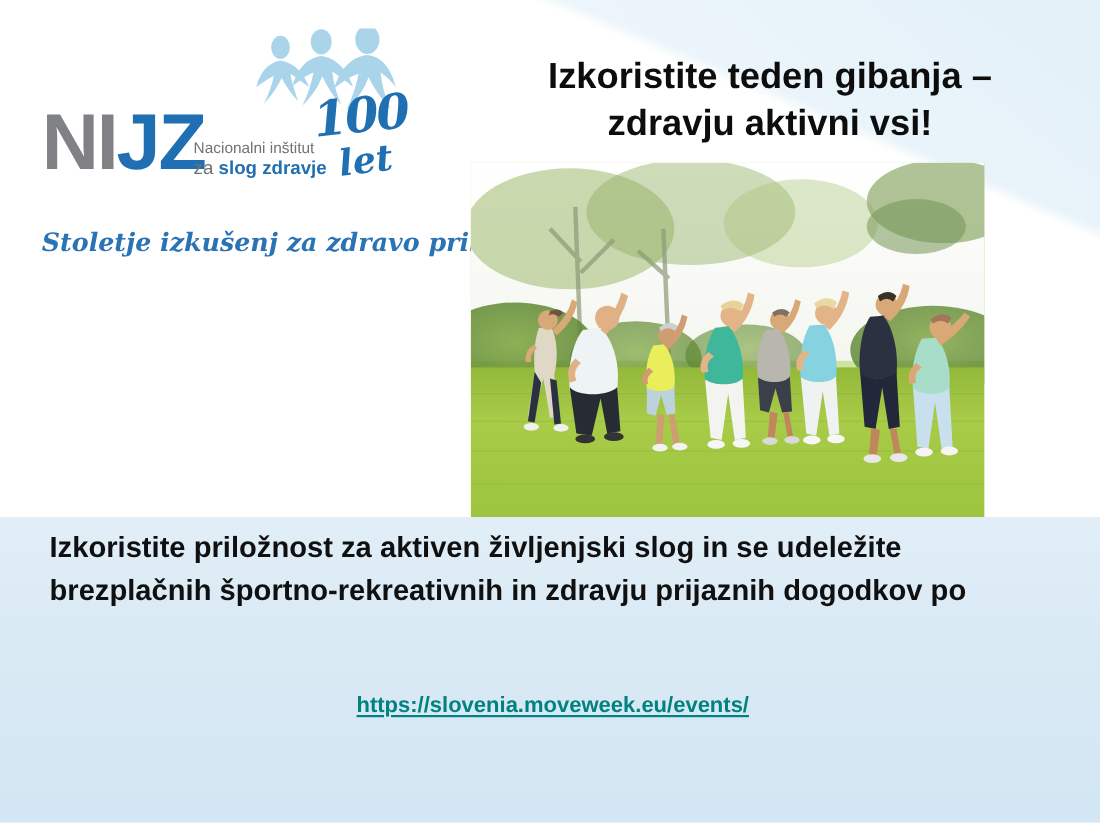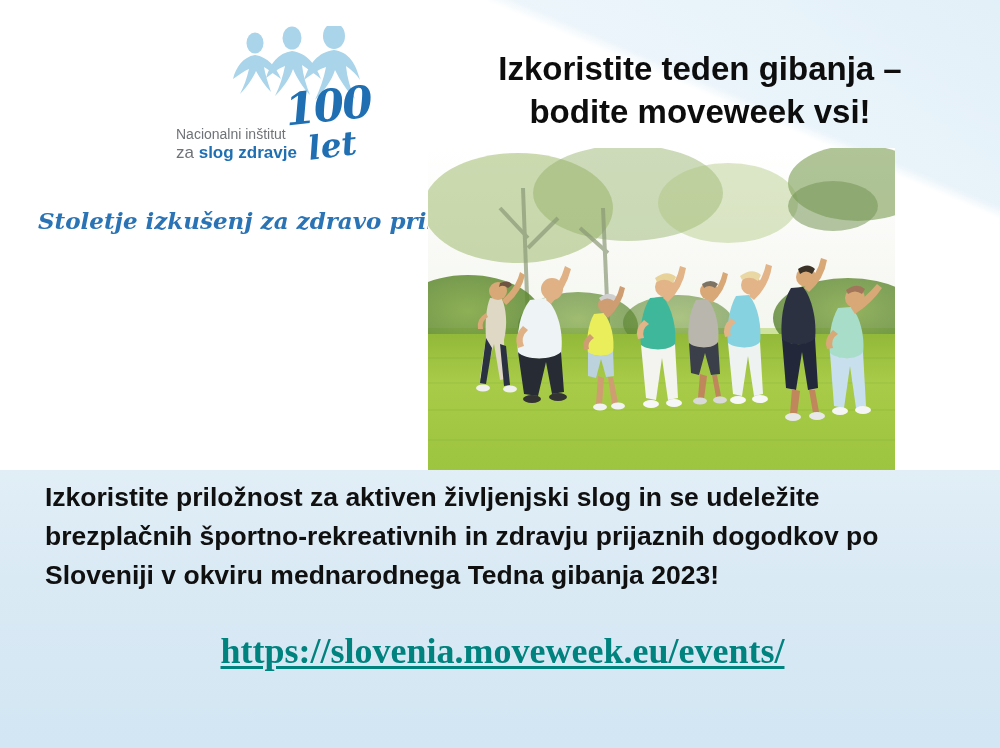--- a/index.html
+++ b/index.html
@@ -168,23 +168,23 @@
 
   
   .link-wrap {
     position: absolute;
     left: 45px;
     top: 630px;
     width: 915px;
     text-align: center;
   }
   .link {
-    font-family: Liberation Serif, serif;
-    font-weight: bold;
-    font-size: 36px;
+    font-family: Liberation Sans, sans-serif;
+    font-weight: bold;
+    font-size: 20px;
     color: #00827e;
     text-decoration: underline;
     text-underline-offset: 3px;
     cursor: pointer;
   }
 </style>
 </head>
 <body>
 
 <div id="slide">
@@ -206,32 +206,36 @@
 
           <ellipse cx="104" cy="10" rx="11" ry="13"></ellipse>
           <path d="M104 24 C88 26, 79 38, 74 54 C82 48, 89 43, 96 41 C94 52, 90 63, 85 74 C94 65, 102 54, 105 44 C110 54, 117 65, 125 73 C120 62, 117 51, 116 40 C122 44, 127 49, 130 54 C126 38, 119 26, 104 24 Z"></path>
         </g>
       </svg>
     </div>
 
     <div class="logo-hundred">100</div>
     <div class="logo-let">let</div>
 
+    <div class="logo-mark">
+      <span class="logo-ni">NI</span>
+      <span class="logo-jz">JZ</span>
+    </div>
 
     <div class="logo-words">
       <div class="logo-line1">Nacionalni inštitut</div>
       <div class="logo-line2"><span>za </span><b>slog zdravje</b></div>
     </div>
 
     <div class="logo-tagline">Stoletje izkušenj za zdravo prihodnost</div>
   </div>
 
   <div class="heading">
     <div>Izkoristite teden gibanja –</div>
-    <div>bodite moveweek vsi!</div>
+    <div>zdravju aktivni vsi!</div>
   </div>
 
   <div class="photo">
     <svg width="467" height="322" viewBox="0 0 467 322" xmlns="http://www.w3.org/2000/svg">
       <defs>
         <linearGradient id="sky" x1="0" y1="0" x2="0" y2="1">
           <stop offset="0%" stop-color="#ffffff"></stop>
           <stop offset="100%" stop-color="#f4f6ef"></stop>
         </linearGradient>
         <linearGradient id="grass" x1="0" y1="0" x2="0" y2="1">
@@ -363,20 +367,19 @@
         <path d="M405 182 q-10 9 -6 19 l6 -1 q-3 -9 5 -14 Z" fill="#d9a877"></path>
         <ellipse cx="412" cy="263" rx="8" ry="4" fill="#f5f5f5"></ellipse>
         <ellipse cx="435" cy="262" rx="8" ry="4" fill="#f5f5f5"></ellipse>
       </g>
     </svg>
   </div>
 
   <div class="body-text">
     <span class="ln">Izkoristite priložnost za aktiven življenjski slog in se udeležite</span>
     <span class="ln">brezplačnih športno-rekreativnih in zdravju prijaznih dogodkov po</span>
-    <span class="ln">Sloveniji v okviru mednarodnega Tedna gibanja 2023!</span>
   </div>
 
   <div class="link-wrap">
     <span class="link">https://slovenia.moveweek.eu/events/</span>
   </div>
 
 </div>
 
 </body></html>

